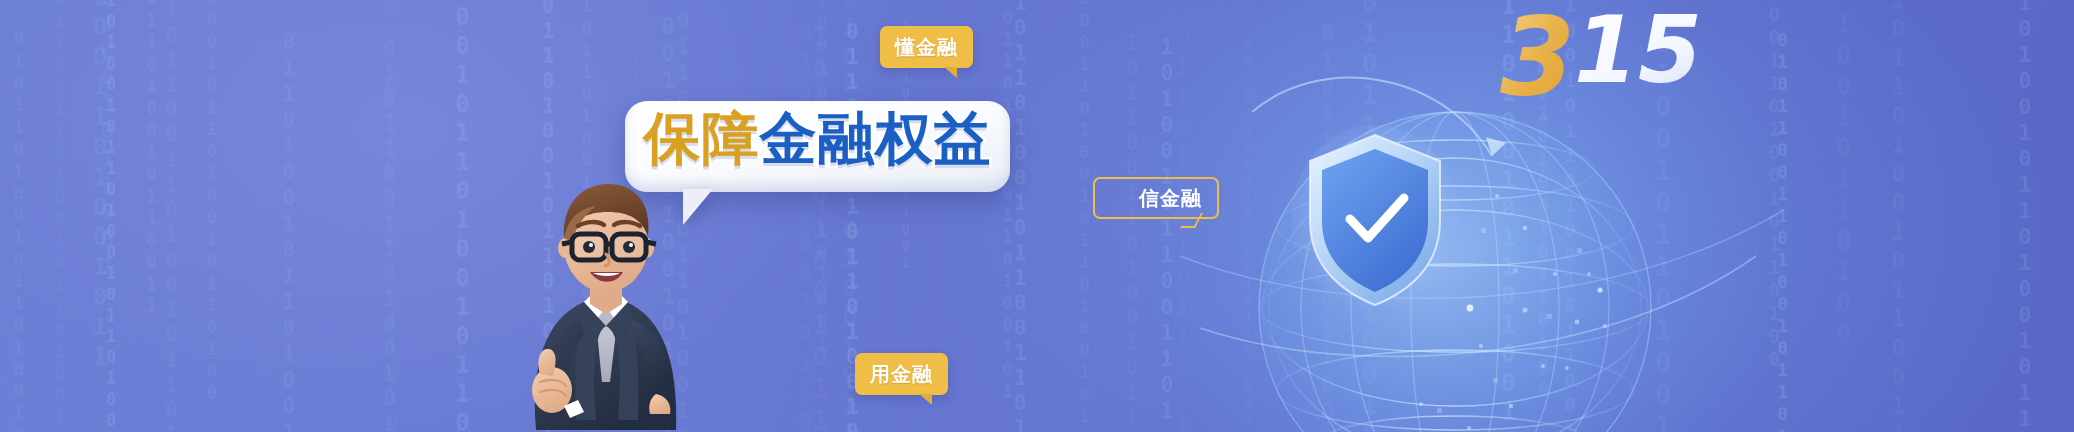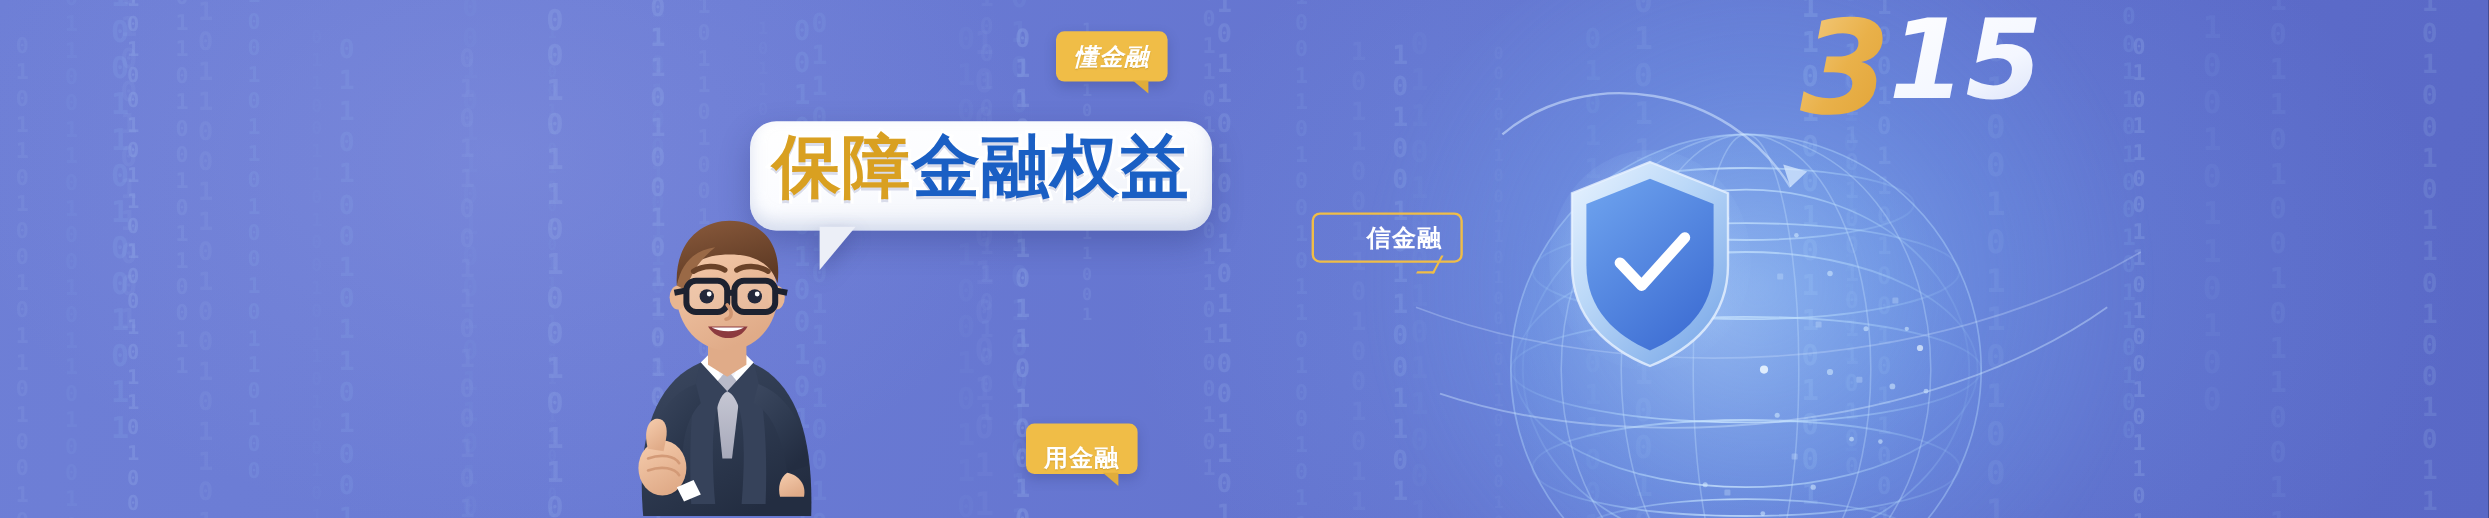--- a/index.html
+++ b/index.html
@@ -101,24 +101,24 @@
   }
   .tag.outline {
     background:transparent; color:#ffffff; border:2px solid #f0bd47;padding-left:44px;
   }
   .tag.outline::after {
     content:""; position:absolute; bottom:-11px; right:18px;
     width:13px; height:13px; background:transparent;
     border-right:2px solid #f0bd47; border-bottom:2px solid #f0bd47;
     transform:skewX(-28deg);
   }
-  .tag-dong { left:880px; top:26px;font-style:italic; }
+  .tag-dong { left:880px; top:26px; }
   .tag-xin  { left:1093px; top:177px; }
   .tag-xue  { left:700px; top:238px; }
-  .tag-yong { left:855px; top:353px;align-items:flex-end; }
+  .tag-yong { left:855px; top:353px; }
 
   
   .logo315 { position:absolute; left:1496px; top:2px; width:300px; height:110px; }
   .logo315 svg { display:block; overflow:visible; }
   .badge315 {
     position:absolute; left:1554px; top:54px; height:32px; padding:0 18px;
     background:#edb83f; border-radius:16px;
     display:flex; align-items:center; justify-content:center;
     font-size:17px; font-weight:700; letter-spacing:2px; color:#ffffff;
     white-space:nowrap; font-family:"DejaVu Sans","Liberation Sans",sans-serif;

